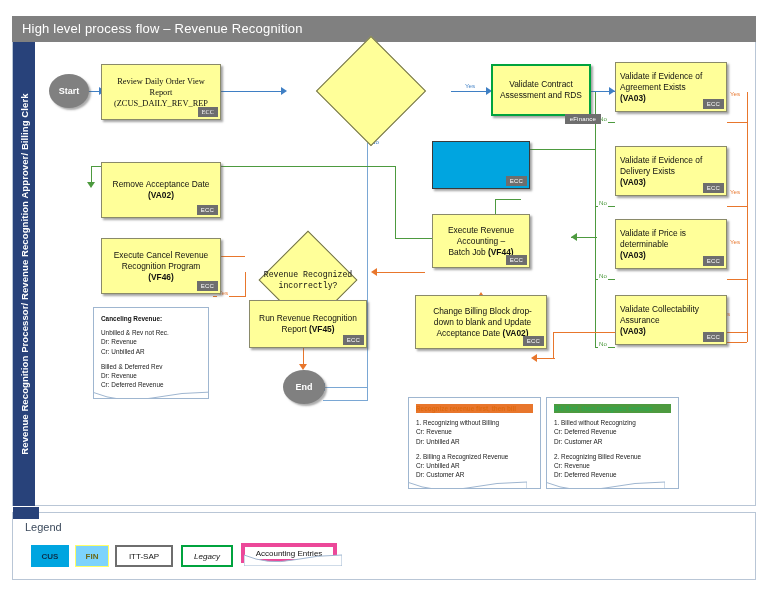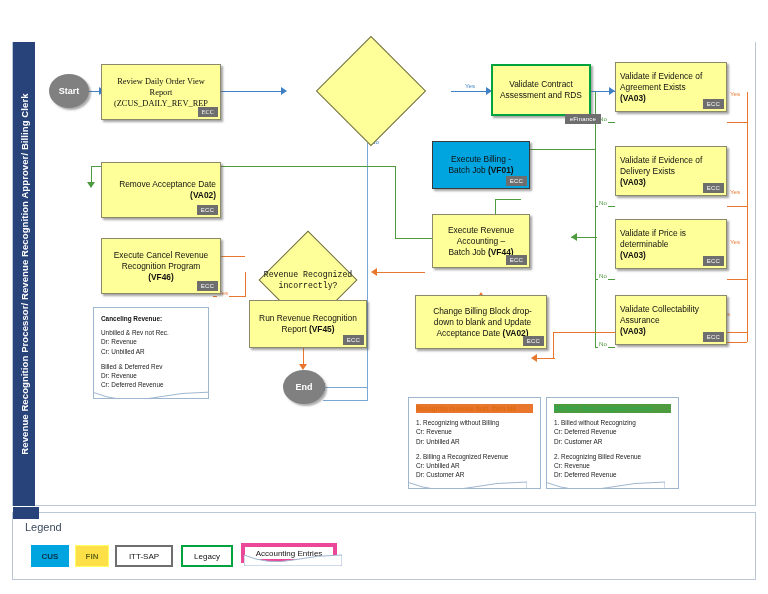--- a/index.html
+++ b/index.html
@@ -198,30 +198,31 @@
     position: absolute;
     top: 32px;
     height: 22px;
     display: flex; align-items: center; justify-content: center;
     font-size: 8px;
     color: #111;
     padding: 0 5px;
     white-space: nowrap;
   }
   .lg-cus    { background: #00a5e0; color: #0b2f4a; font-weight: bold; border: 1px solid #00a5e0; }
-  .lg-fin    { background: #fde047; color: #6a6a1a; font-weight: bold; border: 1px solid #ffff66; }
+  .lg-fin    { background: #7dd3fc; color: #6a6a1a; font-weight: bold; border: 1px solid #ffff66; }
   .lg-itt    { background: #ffffff; border: 2px solid #6e6e6e; }
   .lg-legacy { background: #ffffff; border: 2px solid #00a33e; }
   .lg-note   { background: #ffffff; border: 4px solid #ec4899; position: absolute; top: 30px; }
 </style>
 </head>
 <body>
 
 <div id="page">
 
+  <div class="titlebar">High level process flow – Revenue Recognition</div>
 
   <div class="canvas">
 
     <div class="lane-label">
       <span class="vtext">Revenue Recognition Processor/ Revenue Recognition Approver/ Billing Clerk</span>
     </div>
 
     <div class="ln h blue" style="left:72px; top:49px; width:16px;"></div>
     <div class="arrow ar-r c-blue" style="left:86px; top:45px;"></div>
 
@@ -364,26 +365,20 @@
     <div class="node fin" style="left:602px; top:253px; width:112px; height:50px; text-align:left;">
       <div class="txt" style="text-align:left;">
         <div>Validate Collectability</div>
         <div>Assurance</div>
         <div style="font-weight:bold;">(VA03)</div>
       </div>
       <span class="tag">ECC</span>
     </div>
 
     <div class="node cus" style="left:419px; top:99px; width:98px; height:48px;">
-      <div class="txt">
-        <div>Execute Billing -</div>
-        <div>
-          <span>Batch Job </span><b>(VF01)</b>
-        </div>
-      </div>
       <span class="tag">ECC</span>
     </div>
 
     <div class="node fin" style="left:419px; top:172px; width:98px; height:54px;">
       <div class="txt">
         <div>Execute Revenue</div>
         <div>Accounting –</div>
         <div>
           <span>Batch Job </span><b>(VF44)</b>
         </div>
@@ -396,21 +391,21 @@
         <div>Change Billing Block drop-</div>
         <div>down to blank and Update</div>
         <div>
           <span>Acceptance Date </span><b>(VA02)</b>
         </div>
       </div>
       <span class="tag">ECC</span>
     </div>
 
     <div class="node fin" style="left:88px; top:120px; width:120px; height:56px; text-align:left;">
-      <div class="txt" style="text-align:right;">
+      <div class="txt" style="text-align:center;">
         <div>Remove Acceptance Date</div>
         <div style="font-weight:bold;">(VA02)</div>
       </div>
       <span class="tag">ECC</span>
     </div>
 
     <div class="node fin" style="left:88px; top:196px; width:120px; height:56px;">
       <div class="txt">
         <div>Execute Cancel Revenue</div>
         <div>Recognition Program</div>
@@ -491,21 +486,21 @@
 
     <div class="lg-item lg-cus" style="left:18px; width:38px;">
       <span>CUS</span>
     </div>
     <div class="lg-item lg-fin" style="left:62px; width:34px;">
       <span>FIN</span>
     </div>
     <div class="lg-item lg-itt" style="left:102px; width:58px;">
       <span>ITT-SAP</span>
     </div>
-    <div class="lg-item lg-legacy" style="left:168px; width:52px;">
+    <div class="lg-item lg-legacy" style="left:168px; width:52px;font-style:italic;">
       <span>Legacy</span>
     </div>
     <div class="lg-note" style="left:228px; top:30px; width:96px; height:20px; display:flex; align-items:center; justify-content:center; font-size:8px; color:#111;">
       <span>Accounting Entries</span>
       <svg style="position:absolute; left:-1px; right:-1px; bottom:-7px; width:98px; height:12px;" viewBox="0 0 98 12" preserveAspectRatio="none">
         <path d="M0,1 Q24,11 49,6 T98,1 L98,12 L0,12 Z" fill="#ffffff" stroke="#9fb6d0" stroke-width="1"></path>
       </svg>
     </div>
   </div>
 

